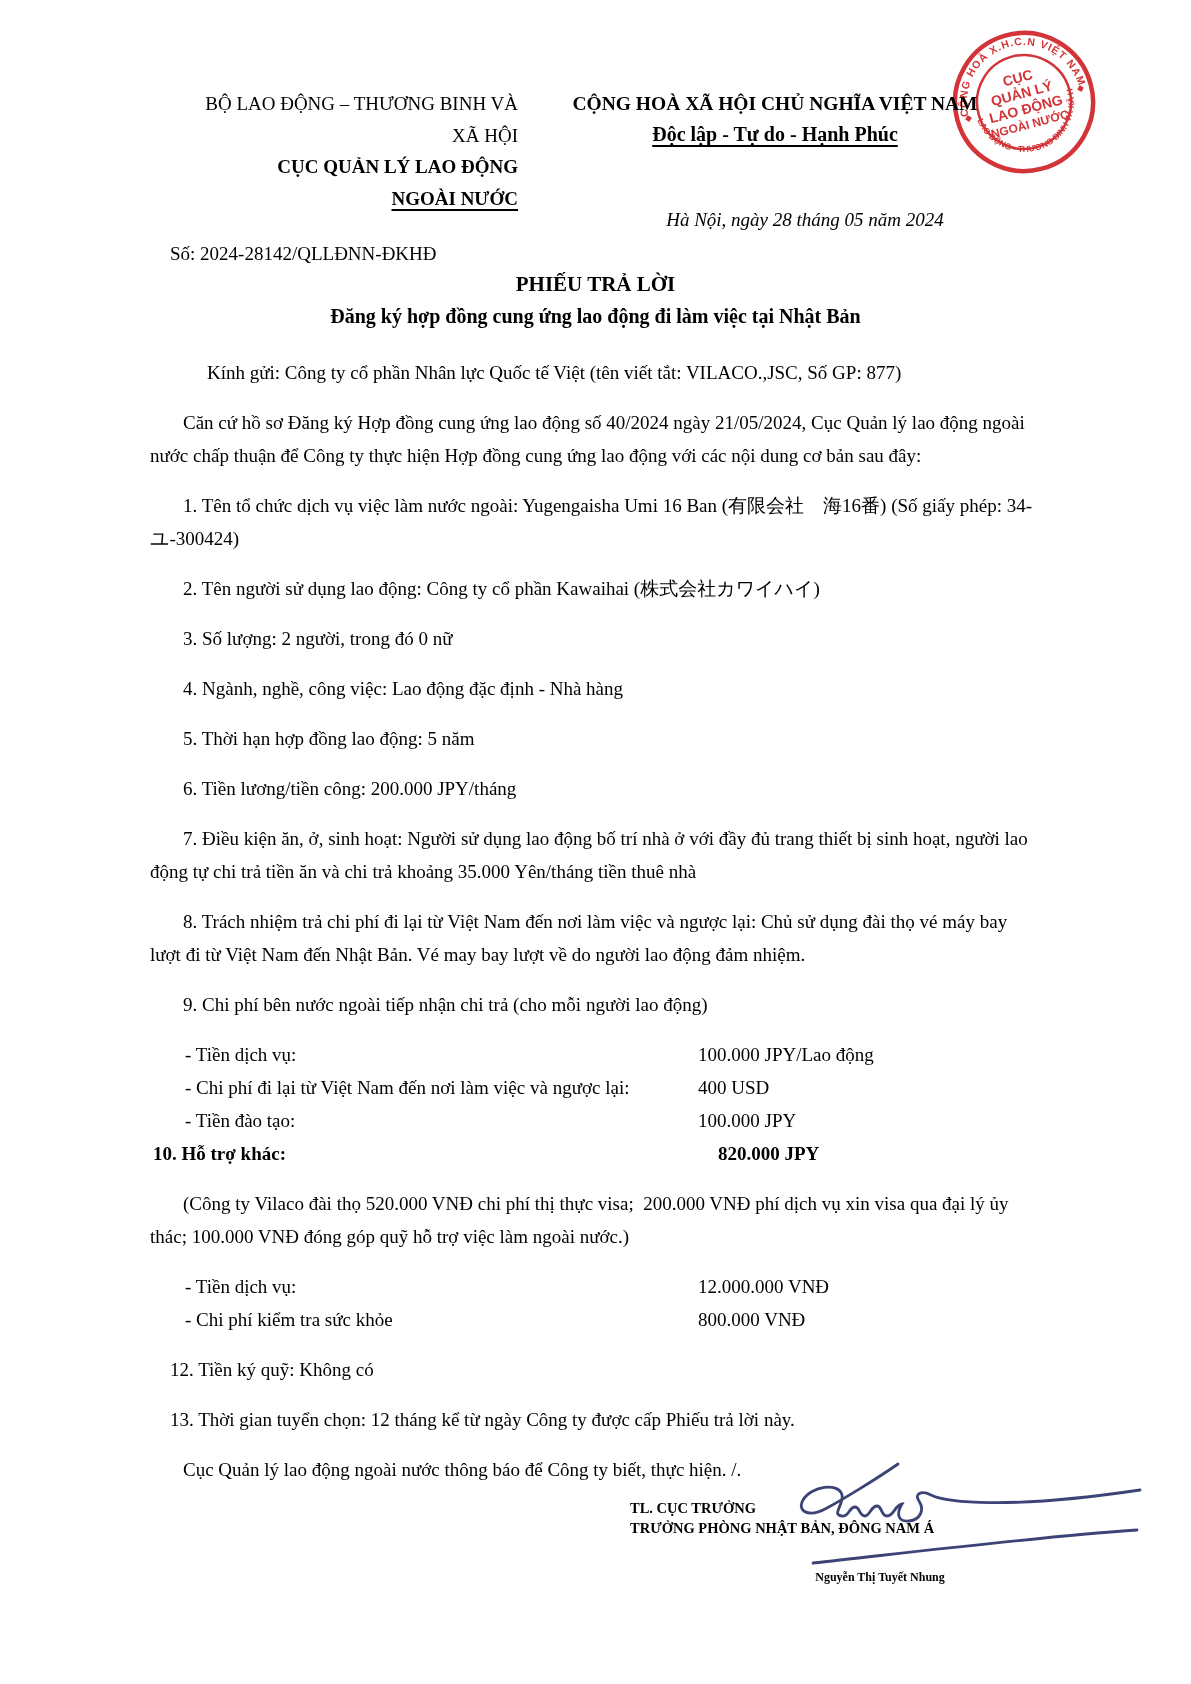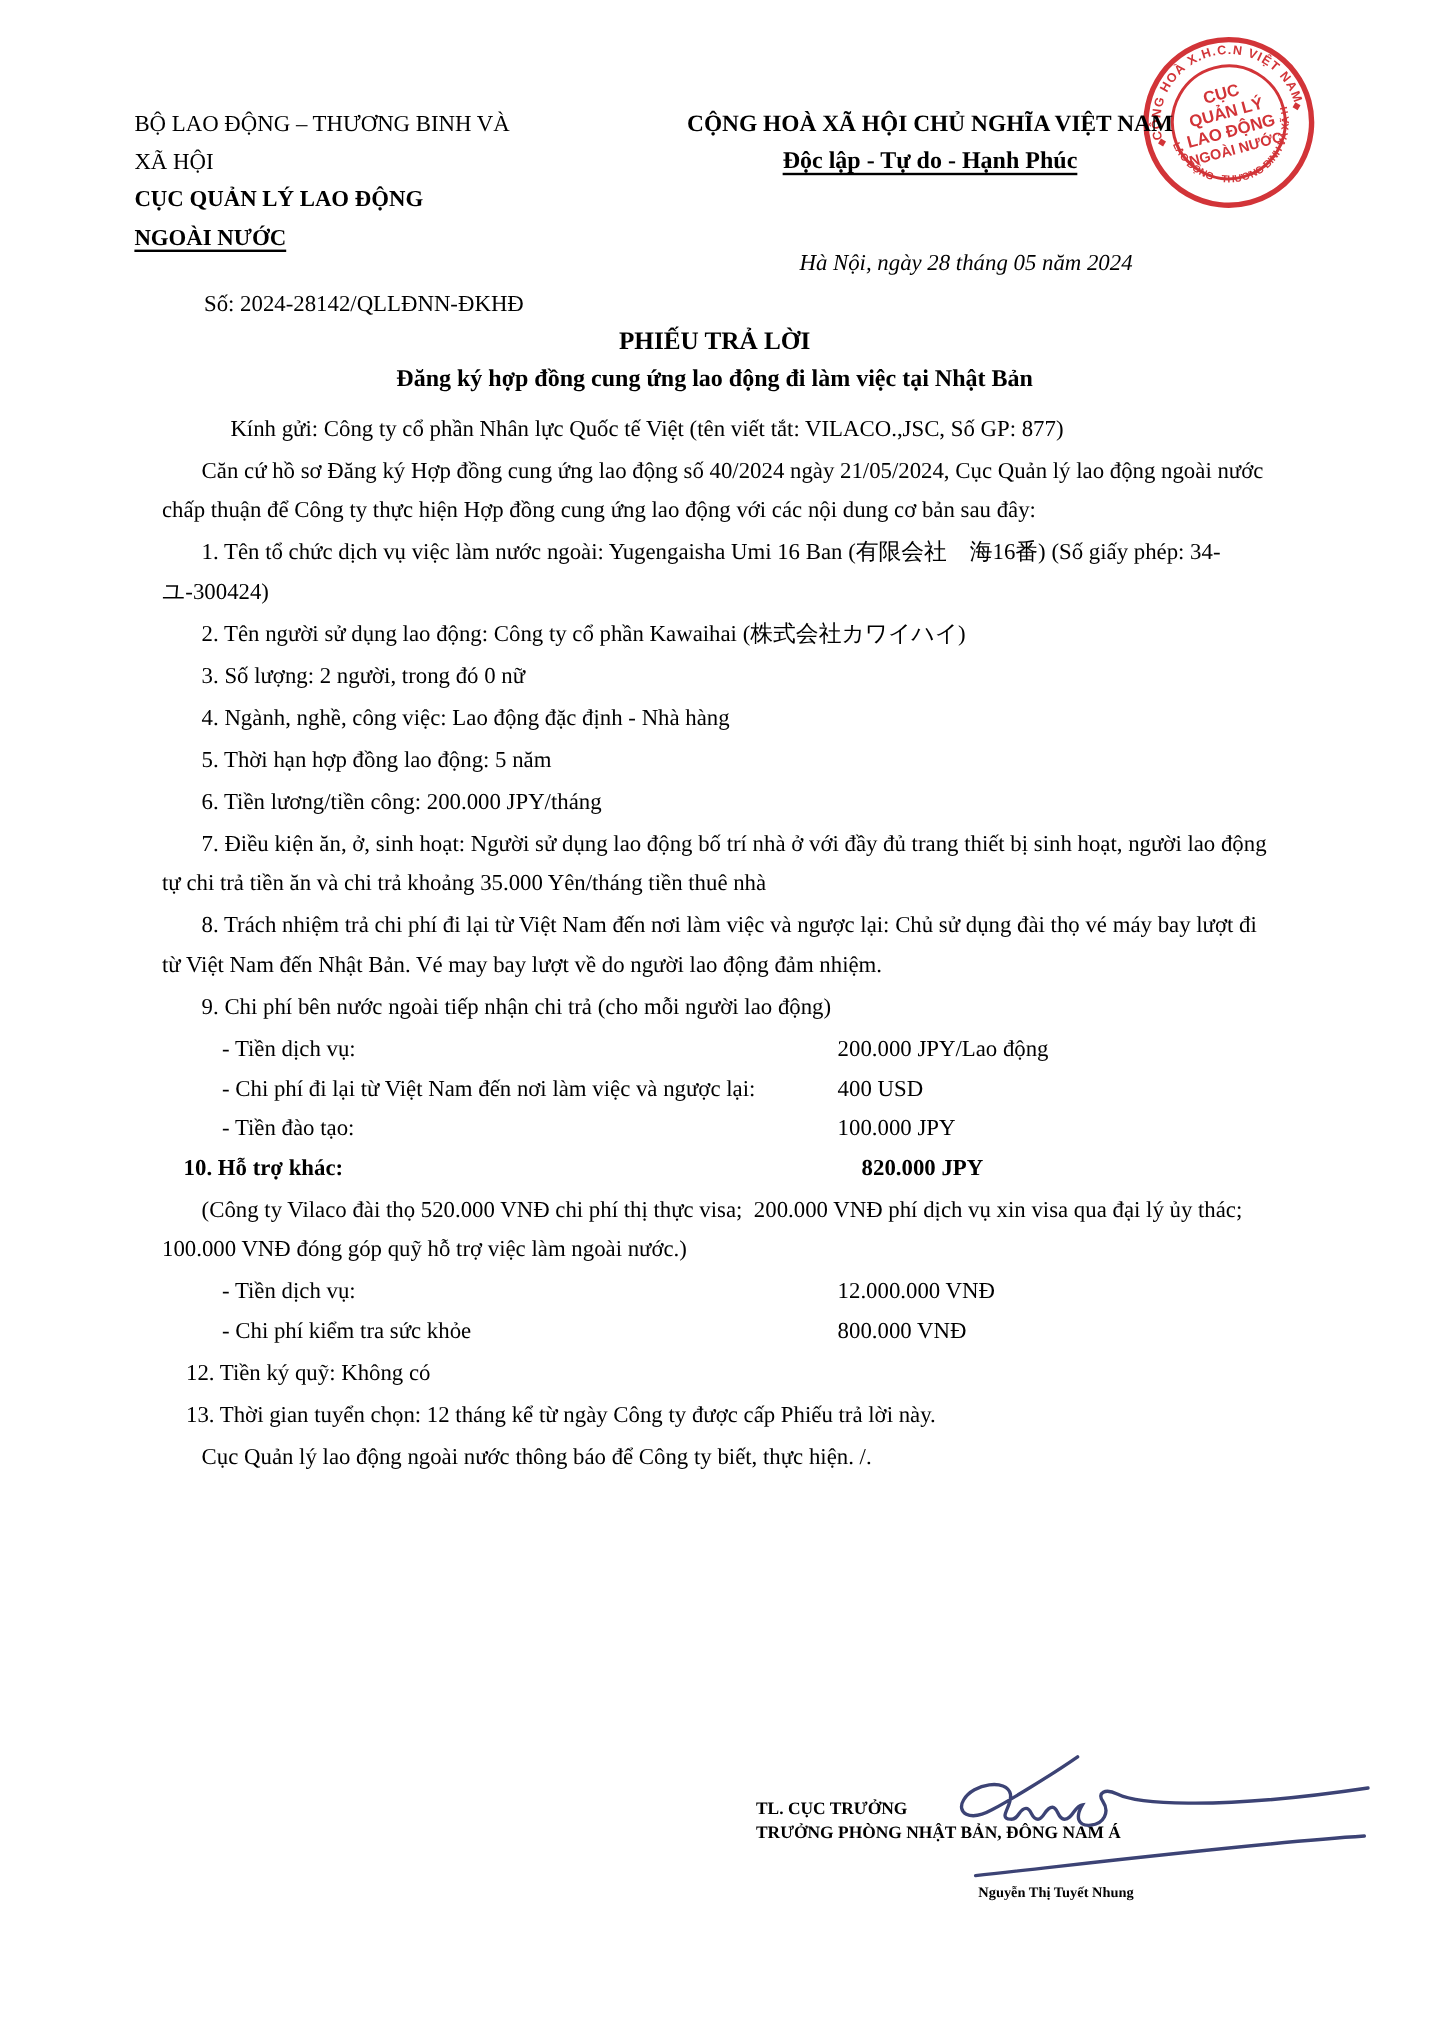--- a/index.html
+++ b/index.html
@@ -1,38 +1,38 @@
 <!DOCTYPE html>
 <html><head>
 <meta charset="utf-8">
 <style>
   html,body{margin:0;padding:0;background:#fff;}
   .page{position:relative;width:1191px;height:1684px;background:#ffffff;overflow:hidden;
         font-family:"Liberation Serif","DejaVu Serif",serif;color:#000;}
 
   
-  .hdr-left{position:absolute;top:88px;left:112px;width:390px;text-align:left;
+  .hdr-left{position:absolute;top:88px;left:128px;width:390px;text-align:right;
             font-size:19px;line-height:31.5px;}
   .hdr-left .dept{font-weight:bold;}
   .u{text-decoration:underline;text-decoration-thickness:2px;text-underline-offset:4px;}
   .hdr-right{position:absolute;top:88px;left:540px;width:470px;text-align:center;line-height:31px;}
   .motto1{font-weight:bold;font-size:19.5px;}
   .motto2{font-weight:bold;font-size:20px;}
   .place-date{position:absolute;top:209px;left:600px;width:410px;text-align:center;
               font-style:italic;font-size:19px;}
   .doc-number{position:absolute;top:243px;left:170px;font-size:19px;}
 
   .title{position:absolute;top:272px;left:0;width:1191px;text-align:center;
          font-weight:bold;font-size:21px;}
   .subtitle{position:absolute;top:305px;left:0;width:1191px;text-align:center;
             font-weight:bold;font-size:20px;}
 
   
   .body{position:absolute;top:339px;left:133px;width:926px;font-size:19px;line-height:33px;}
-  .body p{margin:2px;}
+  .body p{margin:17px;}
   .kg{text-indent:57px;}
   .ind{text-indent:33px;}
   .ind2{text-indent:20px;}
   .subrow{position:relative;padding-left:52px;}
   .row10{position:relative;text-indent:20px;font-weight:bold;}
   .val{position:absolute;left:565px;top:0;}
 
   
   .stamp{position:absolute;left:944px;top:22px;transform:rotate(-15deg);
          mix-blend-mode:multiply;opacity:.93;}
@@ -97,21 +97,21 @@
     <p class="ind">3. Số lượng: 2 người, trong đó 0 nữ</p>
     <p class="ind">4. Ngành, nghề, công việc: Lao động đặc định - Nhà hàng</p>
     <p class="ind">5. Thời hạn hợp đồng lao động: 5 năm</p>
     <p class="ind">6. Tiền lương/tiền công: 200.000 JPY/tháng</p>
     <p class="ind">7. Điều kiện ăn, ở, sinh hoạt: Người sử dụng lao động bố trí nhà ở với đầy đủ trang thiết bị sinh hoạt, người lao động tự chi trả tiền ăn và chi trả khoảng 35.000 Yên/tháng tiền thuê nhà</p>
     <p class="ind">8. Trách nhiệm trả chi phí đi lại từ Việt Nam đến nơi làm việc và ngược lại: Chủ sử dụng đài thọ vé máy bay lượt đi từ Việt Nam đến Nhật Bản. Vé may bay lượt về do người lao động đảm nhiệm.</p>
 
     <p class="ind">9. Chi phí bên nước ngoài tiếp nhận chi trả (cho mỗi người lao động)</p>
     <div class="subrow">
       <span>- Tiền dịch vụ:</span>
-      <span class="val">200.000 JPY/Lao động</span>
+      <span class="val">100.000 JPY/Lao động</span>
     </div>
     <div class="subrow">
       <span>- Chi phí đi lại từ Việt Nam đến nơi làm việc và ngược lại:</span>
       <span class="val">400 USD</span>
     </div>
     <div class="subrow">
       <span>- Tiền đào tạo:</span>
       <span class="val">100.000 JPY</span>
     </div>
 

